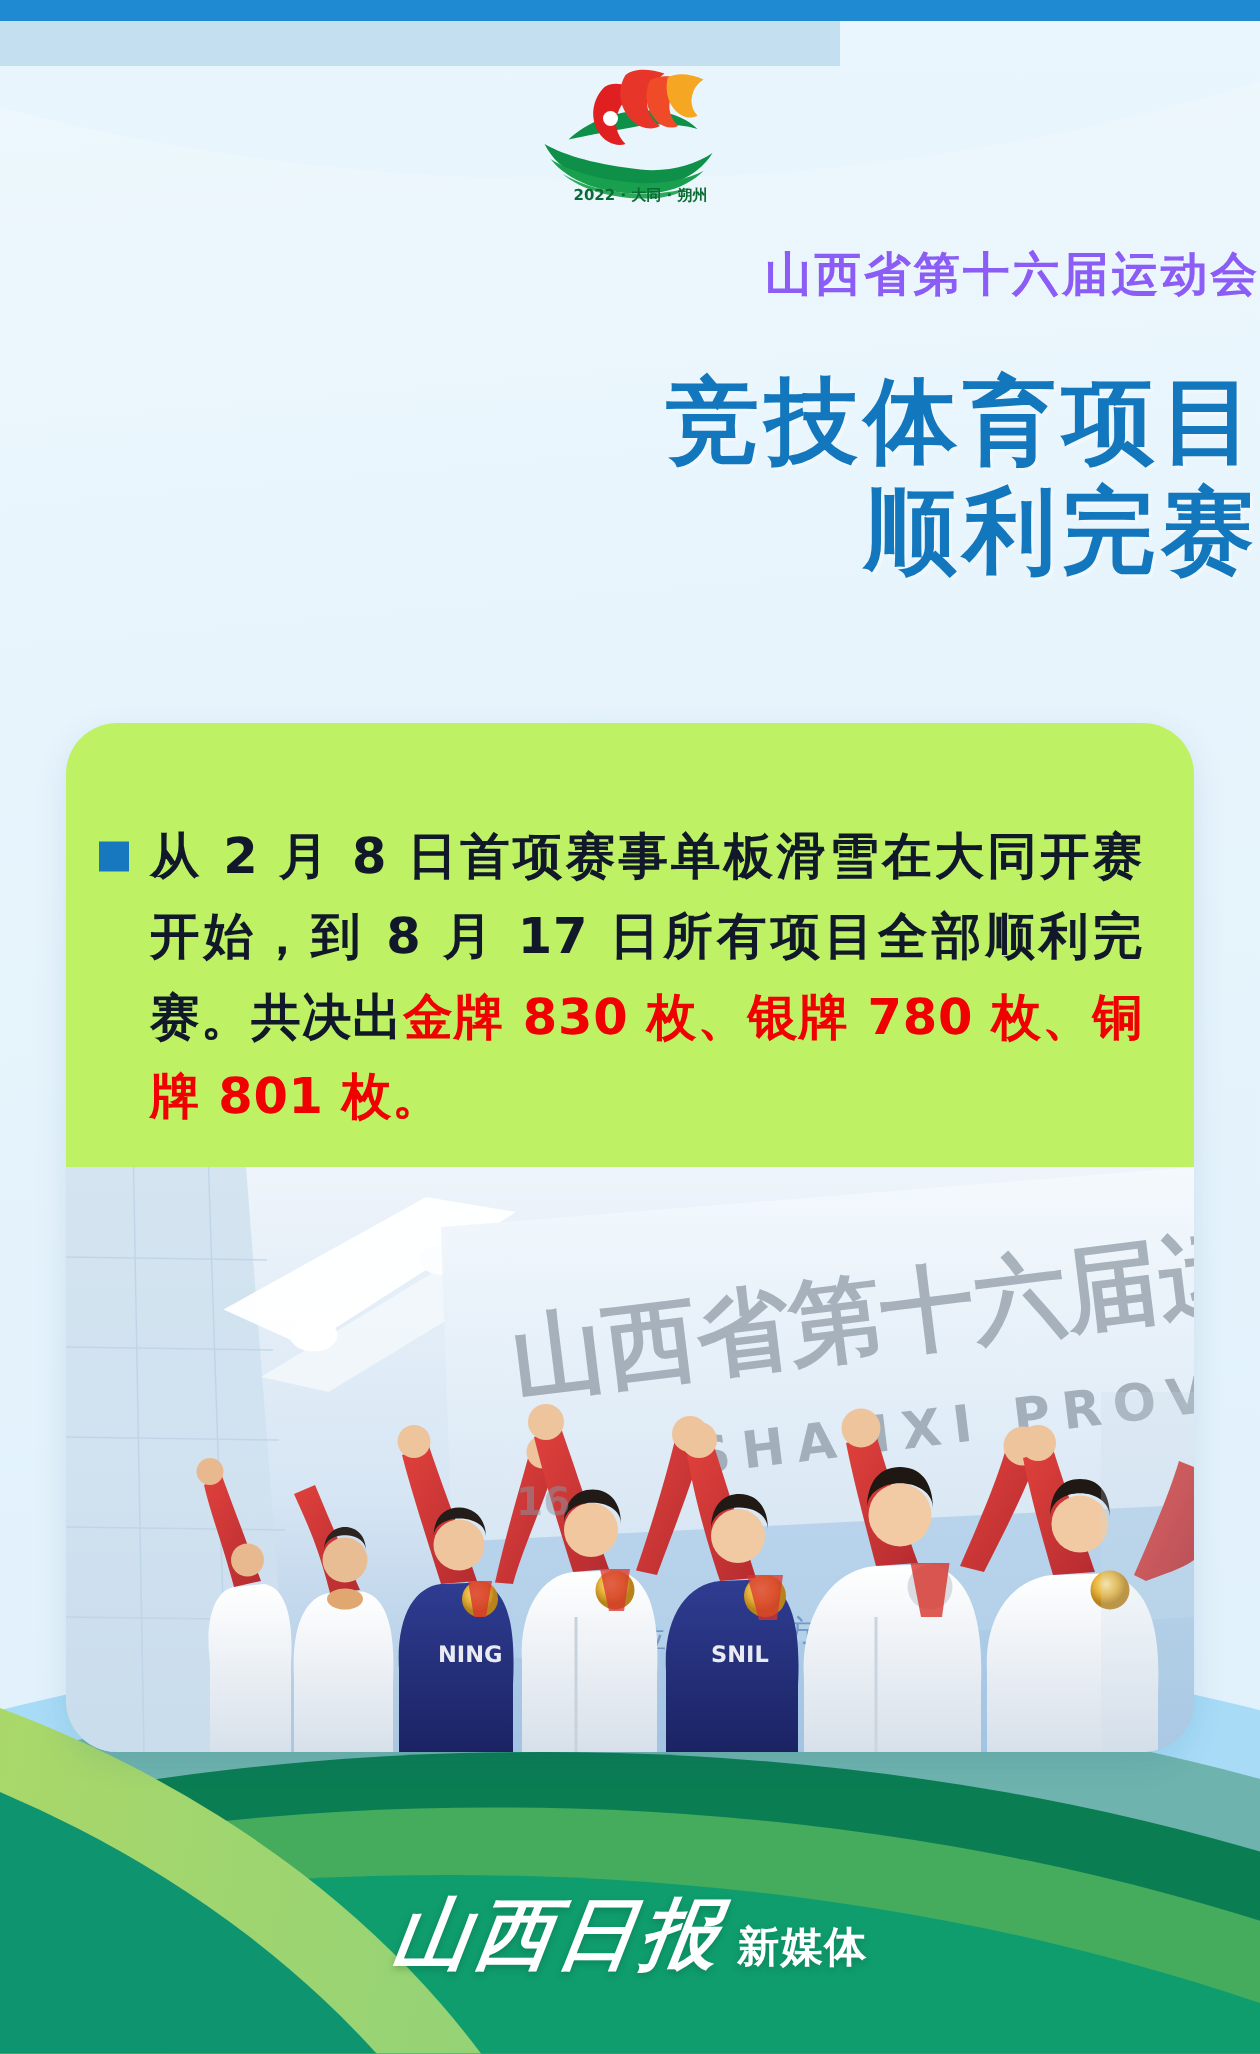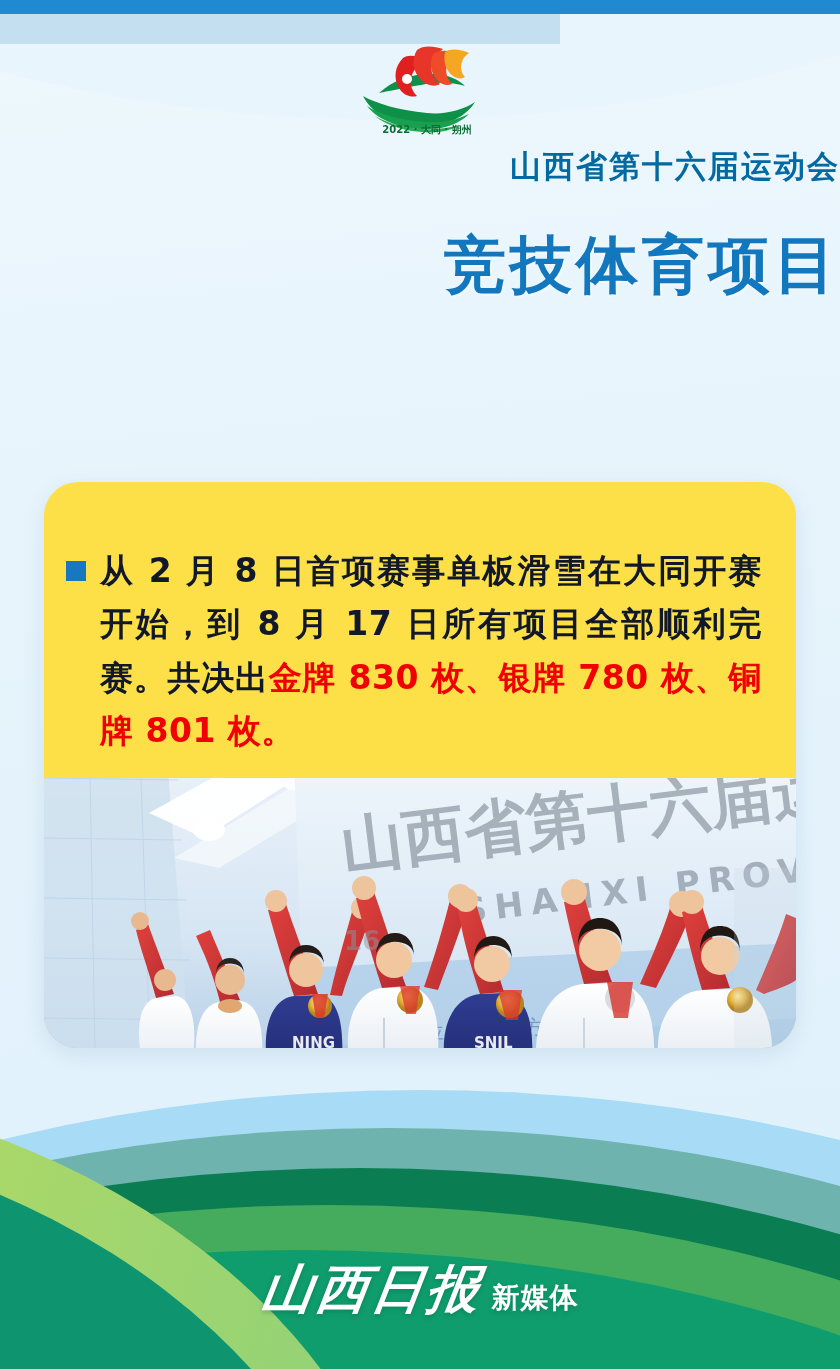--- a/index.html
+++ b/index.html
@@ -36,35 +36,35 @@
 
   .b-lime{width:1500px;height:1150px;left:-1080px;top:1080px;
     background:linear-gradient(100deg,#cfe063 0%,#bcdc5f 45%,#86cf7e 100%);}
   .b-teal2{width:1500px;height:1150px;left:-1115px;top:1122px;background:#0f9470;}
 
   
   .header{position:absolute;left:0;top:0;width:840px;text-align:right;z-index:6;}
   .logo{width:150px;height:100px;margin:38px auto 0;position:relative;}
   .logo svg{display:block;}
   .org-name{
-    margin-top:8px;font-size:31px;font-weight:600;letter-spacing:2px;
-    color:#0369a1;font-family:"DejaVu Sans","Liberation Sans",sans-serif;}
+    margin-top:24px;font-size:31px;font-weight:600;letter-spacing:2px;
+    color:#8b5cf6;font-family:"DejaVu Sans","Liberation Sans",sans-serif;}
 
   .headline{margin-top:46px;line-height:1.17;}
   .headline .ln{
     display:block;font-size:62px;font-weight:bold;color:#1277bd;
     letter-spacing:4px;
     font-family:Liberation Mono, monospace;
     text-shadow:2px 2px 0 rgba(255,255,255,.35);
   }
 
   
   .card{
-    position:absolute;left:44px;top:482px;width:752px;height:566px;
-    background:#fde047;border-radius:34px;overflow:hidden;z-index:7;
+    position:absolute;left:44px;top:482px;width:752px;height:686px;
+    background:#bef264;border-radius:34px;overflow:hidden;z-index:7;
     box-shadow:0 6px 22px rgba(20,80,140,.10);
   }
   .card-text{padding:62px 34px 0 22px;}
   .bullet-row{display:flex;align-items:flex-start;}
   .bullet{
     width:20px;height:20px;background:#1778bf;flex:0 0 20px;margin-top:17px;margin-right:14px;}
   .body-text{
     font-size:33px;line-height:1.62;color:#10182a;font-weight:600;
     font-family:"DejaVu Sans","Liberation Sans",sans-serif;
     letter-spacing:.5px;text-align:justify;
@@ -129,20 +129,21 @@
         <circle cx="62" cy="41" r="5" fill="#ffffff"></circle>
 
         <text x="82" y="95" font-family="'DejaVu Sans','Liberation Sans',sans-serif" font-size="10" font-weight="bold" fill="#0c6b35" text-anchor="middle">2022 · 大同 · 朔州</text>
       </svg>
     </div>
 
     <div class="org-name">山西省第十六届运动会</div>
 
     <div class="headline">
       <span class="ln">竞技体育项目</span>
+      <span class="ln">顺利完赛</span>
     </div>
   </div>
 
   <div class="card">
 
     <div class="card-text">
       <div class="bullet-row">
         <div class="bullet"></div>
         <div class="body-text">
           <span>从 2 月 8 日首项赛事单板滑雪在大同开赛开始，到 8 月 17 日所有项目全部顺利完赛。共决出</span><span class="hl">金牌 830 枚、银牌 780 枚、铜牌 801 枚。</span>

